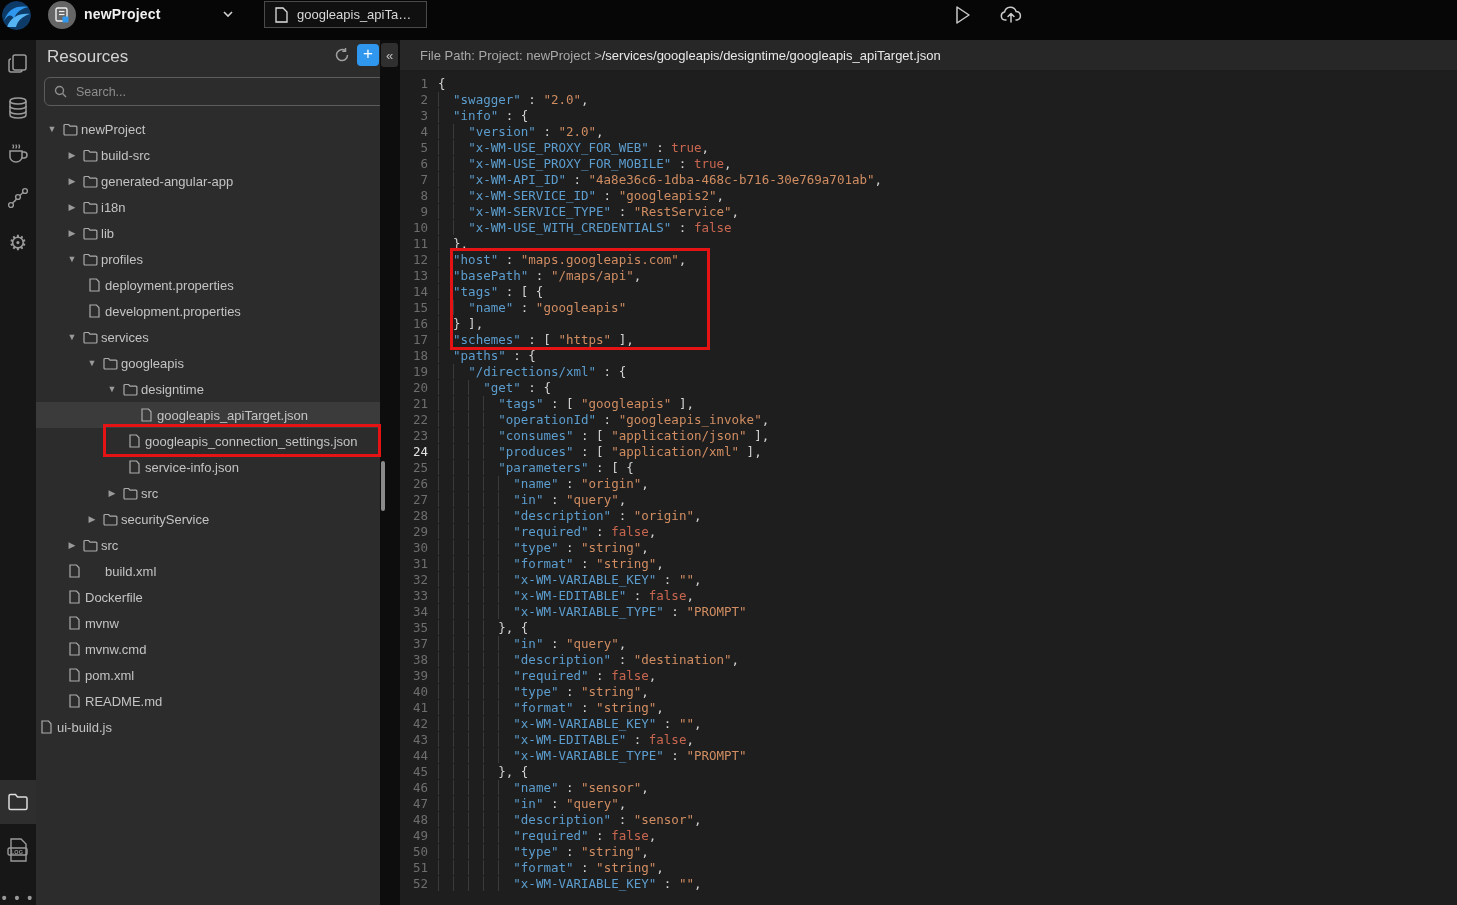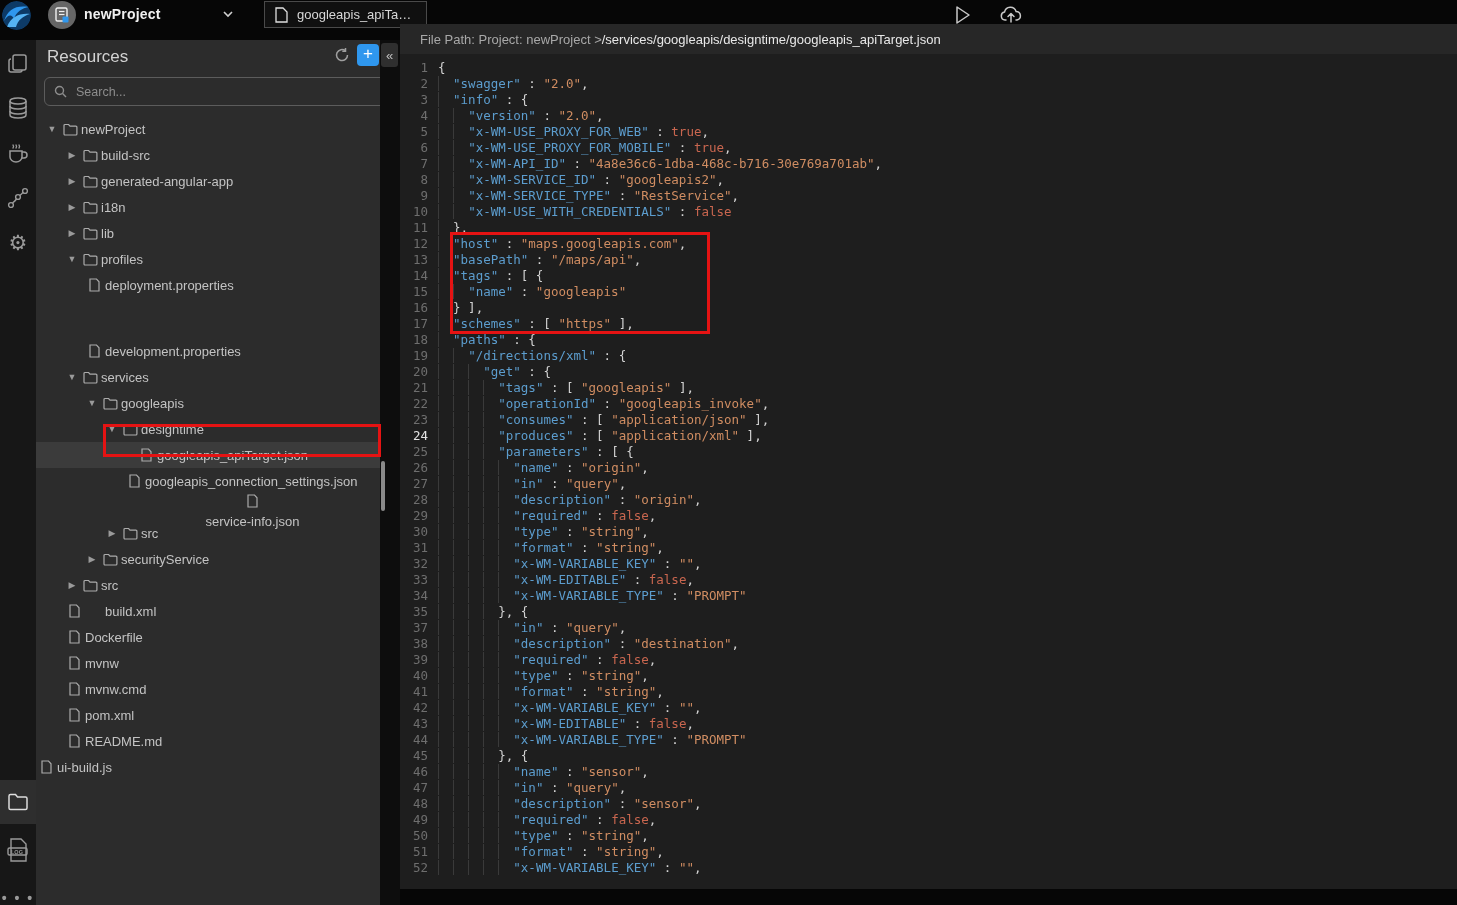--- a/index.html
+++ b/index.html
@@ -48,21 +48,21 @@
 
   .tree-red-box{position:absolute;left:67px;top:384px;width:278px;height:33px;border:3px solid #e51313;pointer-events:none;z-index:5;}
   
   
   .strip{position:absolute;left:380px;top:40px;width:20px;height:865px;background:#0d0d0d;}
   .collapse-btn{position:absolute;left:1px;top:3px;width:17px;height:24px;background:#2f2f2f;border-radius:3px;
     color:#c0c0c0;font-size:13px;display:flex;align-items:center;justify-content:center;}
   .sb-scroll-thumb{position:absolute;left:1px;top:421px;width:4px;height:50px;background:#8a8a8a;border-radius:2px;}
 
   
-  .editor{position:absolute;left:400px;top:24px;width:1057px;height:865px;background:#1e1e1e;}
+  .editor{position:absolute;left:400px;top:40px;width:1057px;height:865px;background:#1e1e1e;}
   .filebar{position:absolute;left:0;top:0;width:100%;height:30px;background:#272727;display:flex;align-items:center;padding-left:20px;
     font-size:13px;white-space:nowrap;}
   .fp-prefix{color:#a8a8a8;}
   .fp-path{color:#e8e8e8;}
   .code-wrap{position:absolute;left:0;top:30px;width:100%;height:835px;overflow:hidden;
     font-family:"DejaVu Sans Mono","Liberation Mono",monospace;font-size:12.5px;line-height:16px;padding-top:6px;}
   .cline{height:16px;white-space:pre;display:flex;}
   .ln{width:28px;flex:0 0 28px;text-align:right;color:#6e6e6e;margin-right:10px;user-select:none;}
   .ln.cur{color:#e4e4e4;}
   .ctext{white-space:pre;color:#d4d4d4;}
@@ -246,21 +246,21 @@
         <span class="tlabel">profiles</span>
       </div>
       <div class="trow" style="padding-left: 48px;">
         <span class="tico">
           <svg width="11" height="14" viewBox="0 0 11 14">
             <path d="M1 1 H7.5 L10 3.8 V13 H1 Z" fill="none" stroke="#ababab" stroke-width="1.2"></path>
           </svg>
         </span>
         <span class="tlabel">deployment.properties</span>
       </div>
-      <div class="trow" style="padding-left: 48px; margin-top: 40px;">
+      <div class="trow" style="padding-left: 48px;">
         <span class="tico">
           <svg width="11" height="14" viewBox="0 0 11 14">
             <path d="M1 1 H7.5 L10 3.8 V13 H1 Z" fill="none" stroke="#ababab" stroke-width="1.2"></path>
           </svg>
         </span>
         <span class="tlabel">development.properties</span>
       </div>
       <div class="trow" style="padding-left: 28px;">
         <span class="tchev">▼</span>
         <span class="tico">
@@ -297,21 +297,21 @@
         <span class="tlabel">googleapis_apiTarget.json</span>
       </div>
       <div class="trow" style="padding-left: 88px;">
         <span class="tico">
           <svg width="11" height="14" viewBox="0 0 11 14">
             <path d="M1 1 H7.5 L10 3.8 V13 H1 Z" fill="none" stroke="#ababab" stroke-width="1.2"></path>
           </svg>
         </span>
         <span class="tlabel">googleapis_connection_settings.json</span>
       </div>
-      <div class="trow" style="padding-left: 88px; flex-direction: column;">
+      <div class="trow" style="padding-left: 88px;">
         <span class="tico">
           <svg width="11" height="14" viewBox="0 0 11 14">
             <path d="M1 1 H7.5 L10 3.8 V13 H1 Z" fill="none" stroke="#ababab" stroke-width="1.2"></path>
           </svg>
         </span>
         <span class="tlabel">service-info.json</span>
       </div>
       <div class="trow" style="padding-left: 68px;">
         <span class="tchev">▶</span>
         <span class="tico">

